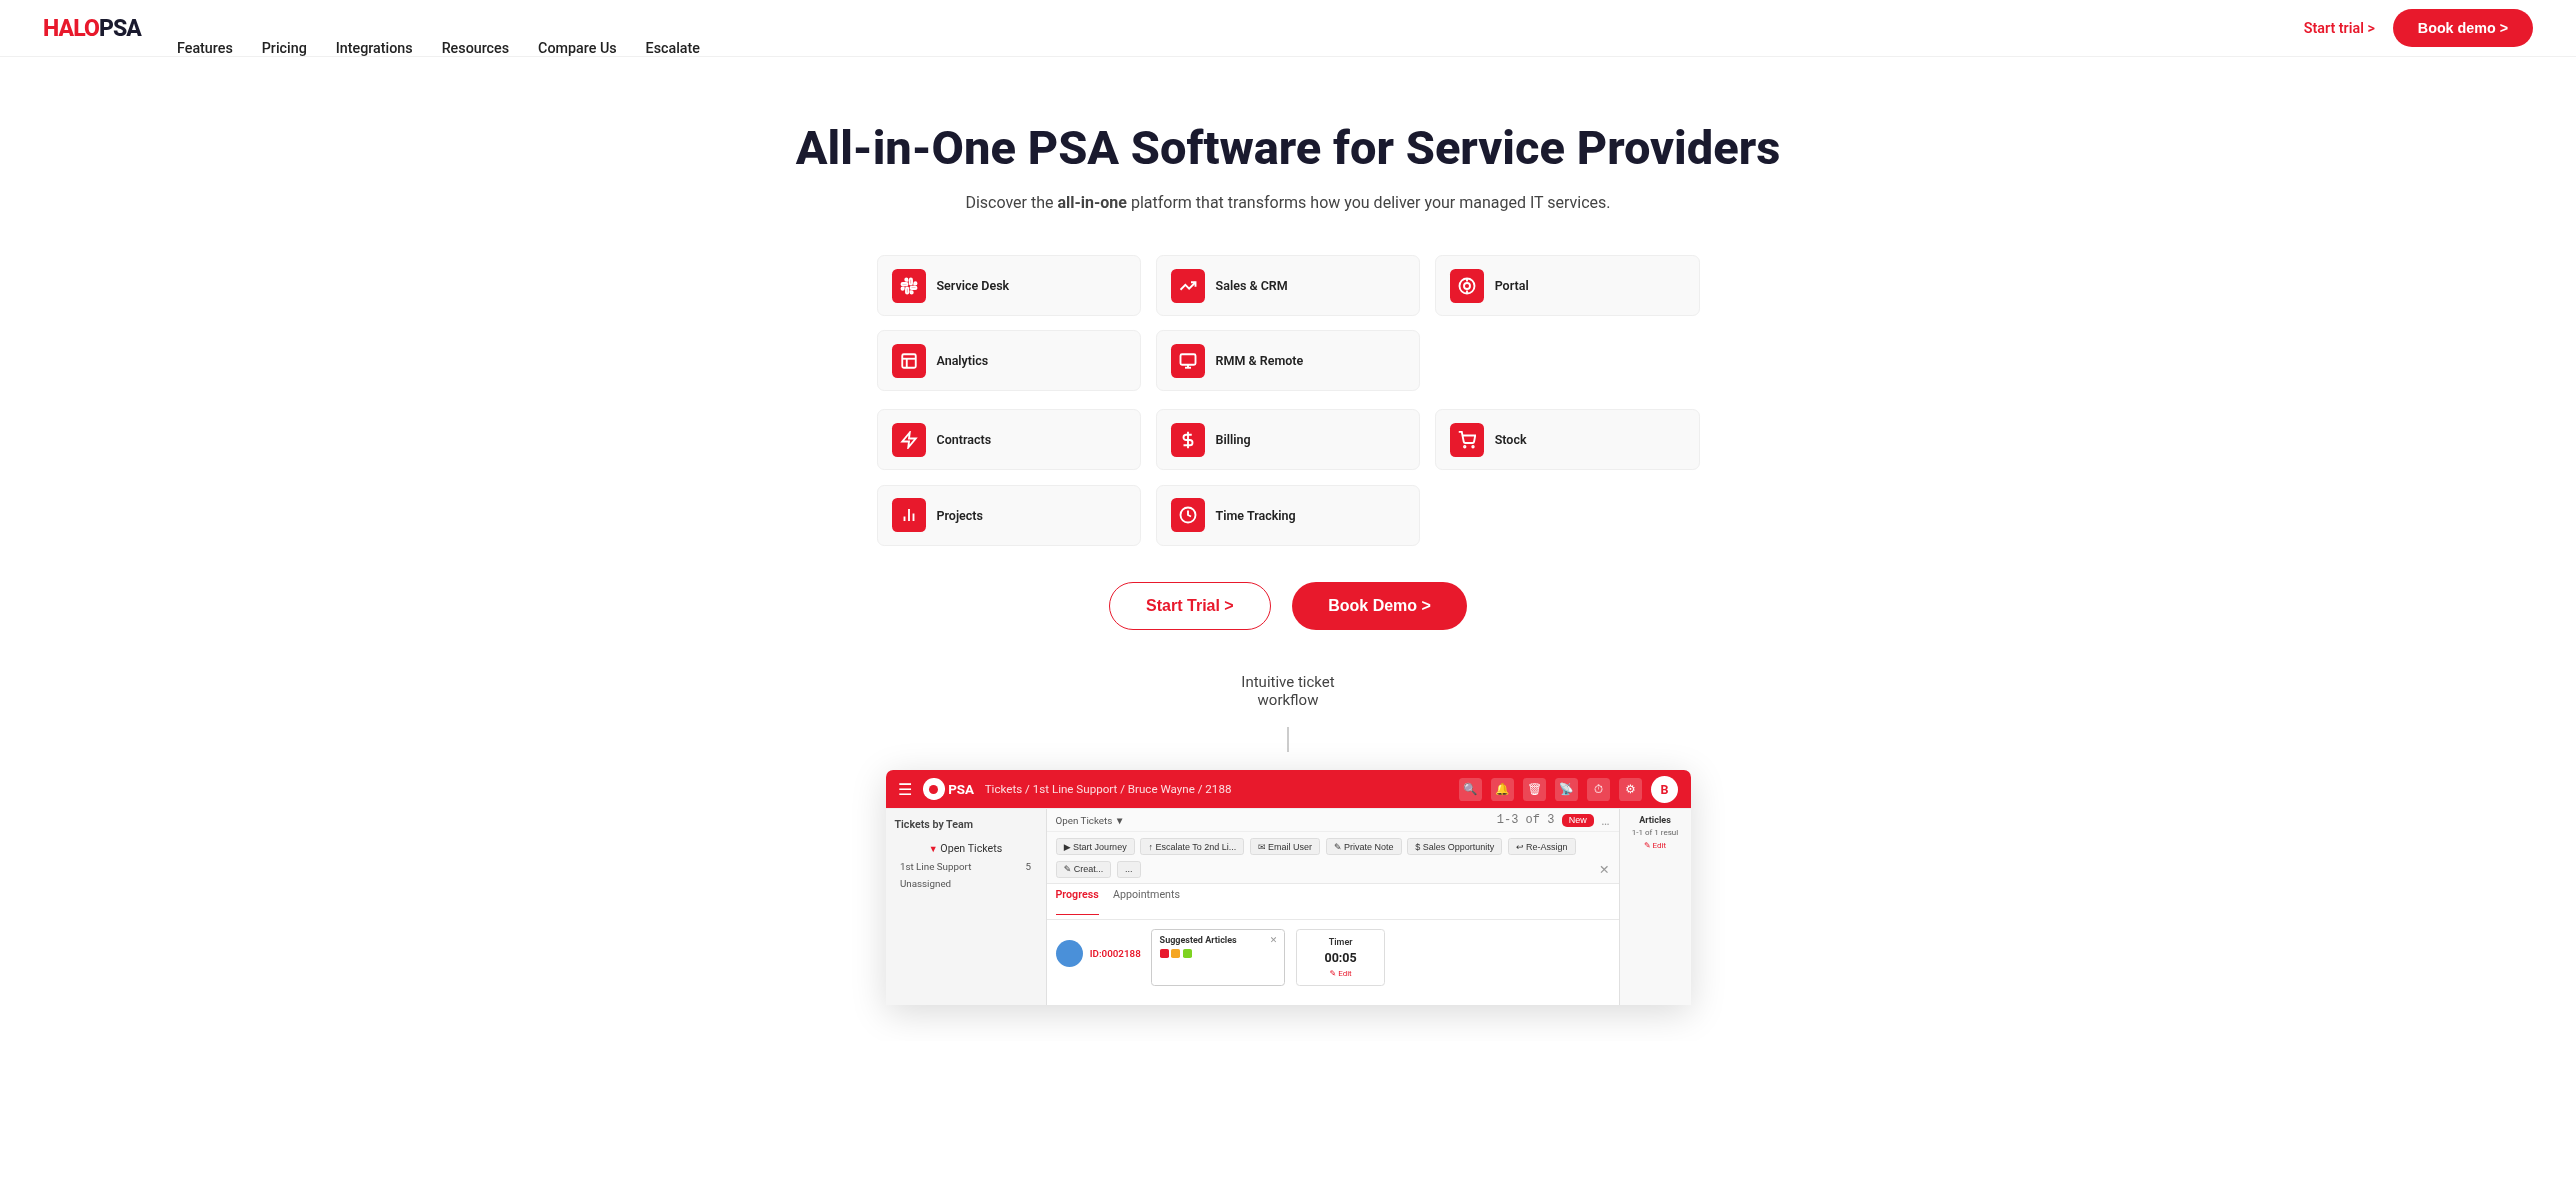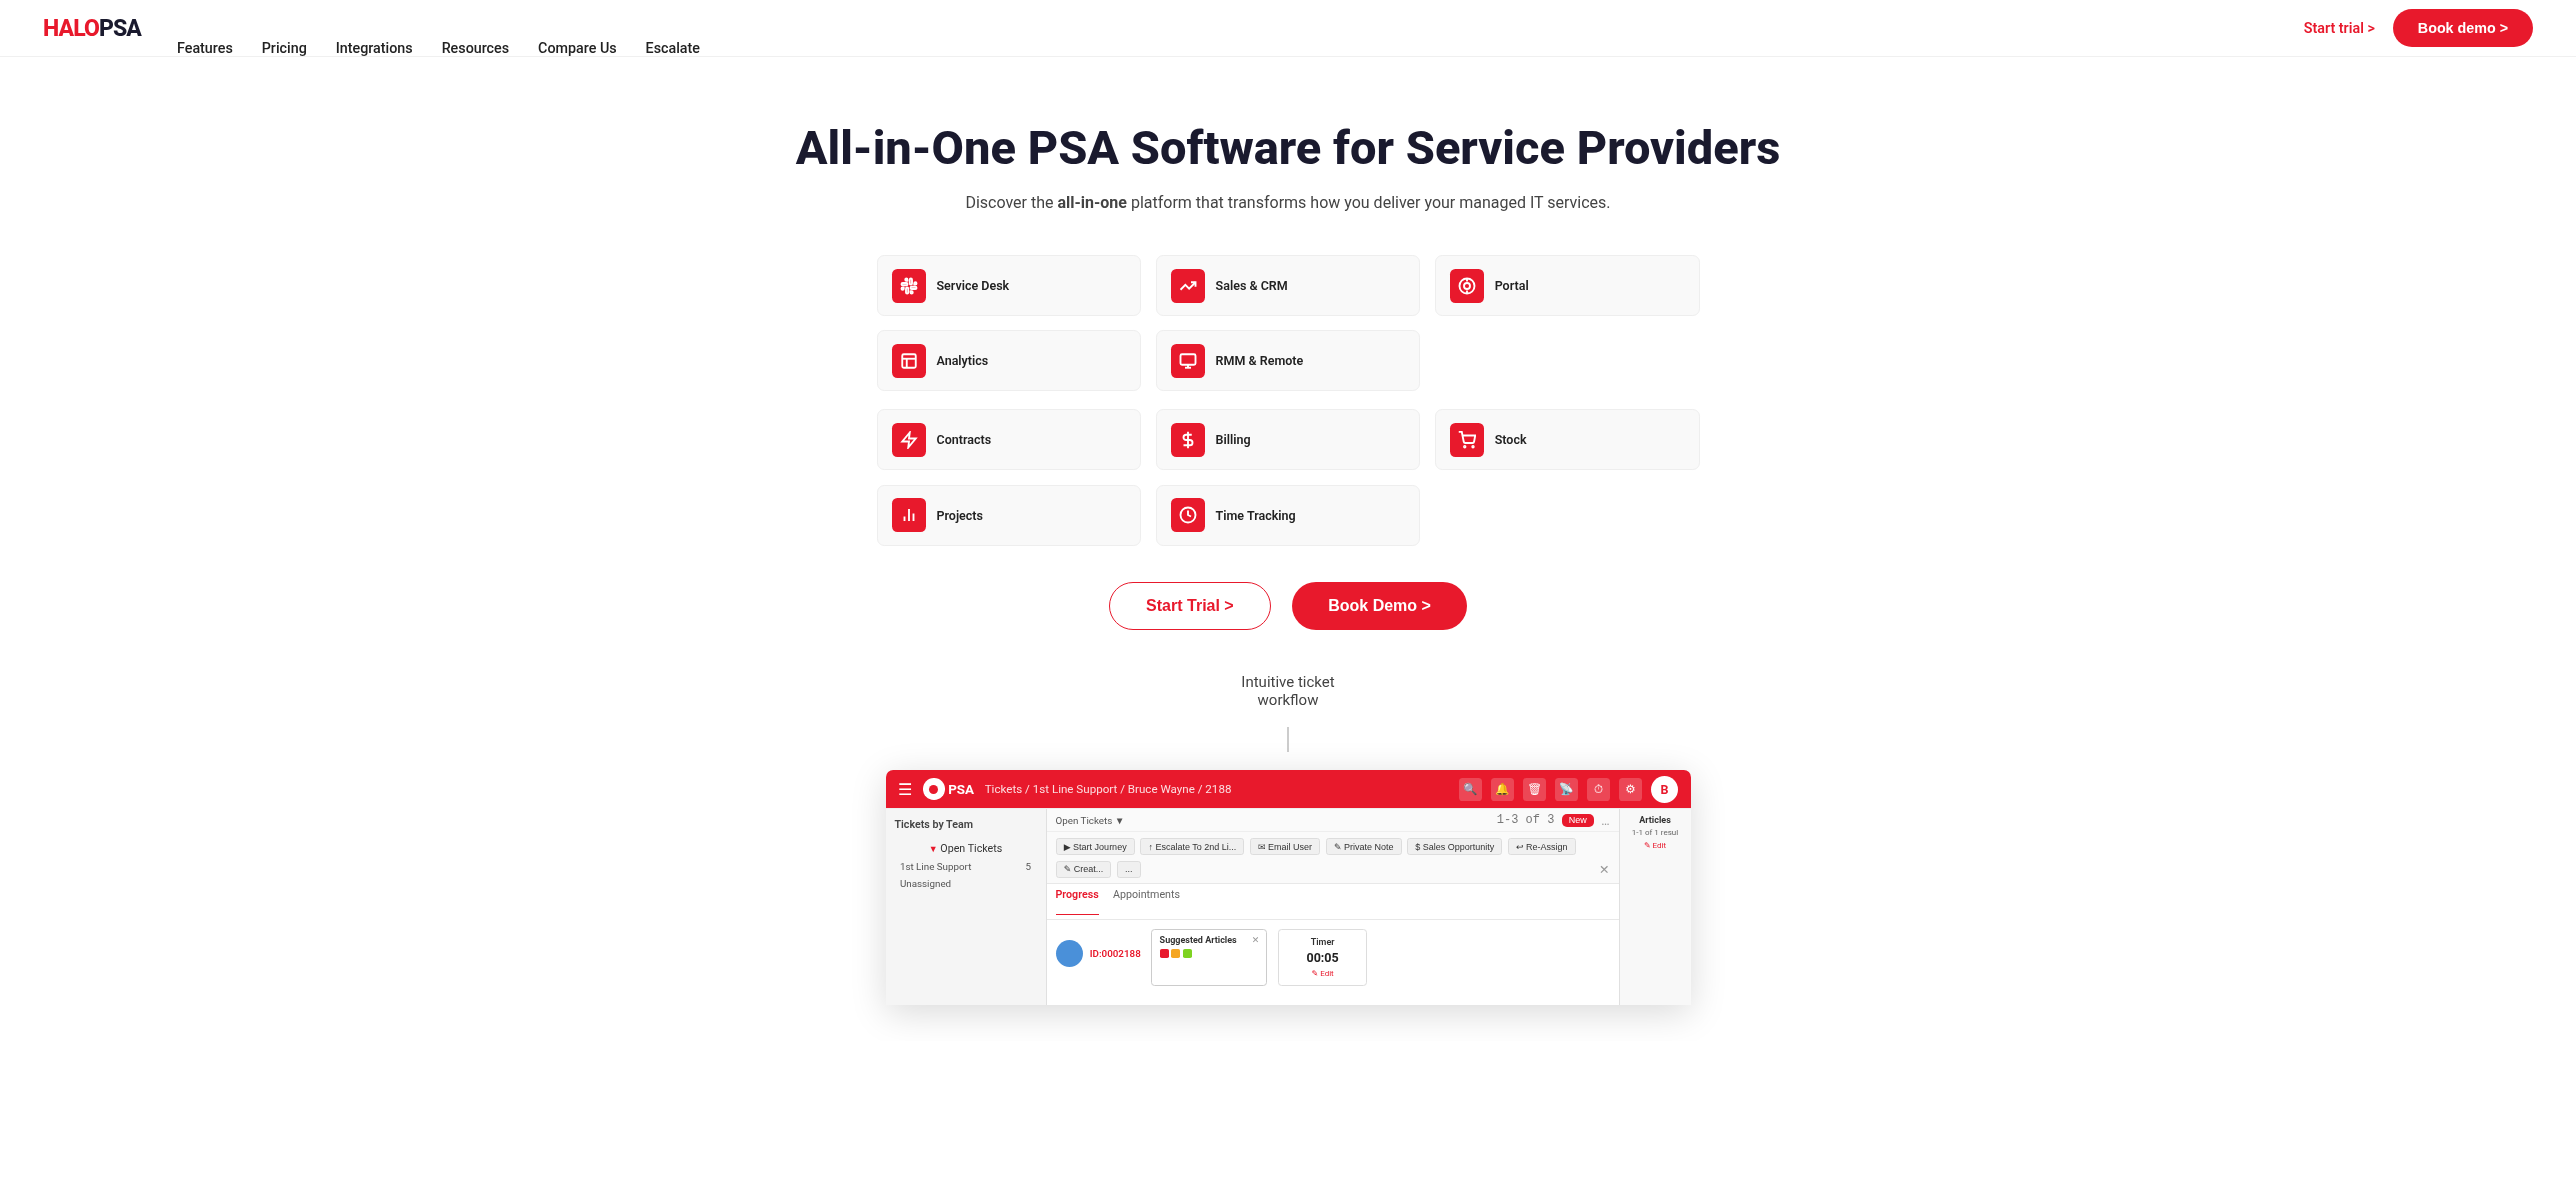--- a/index.html
+++ b/index.html
@@ -335,21 +335,21 @@
     .app-ticket-id {
       font-size: 9.8px;
       font-weight: 600;
       color: #e8192c;
     }
     .app-suggested {
       background: #fff;
       border: 0.9px solid #ccc;
       border-radius: 3.6px;
       padding: 5.4px 7.2px;
-      width: 116px;
+      width: 134px;
     }
     .app-suggested-header {
       display: flex;
       justify-content: space-between;
       align-items: center;
       margin-bottom: 3.6px;
     }
     .app-suggested-title { font-size: 9px; font-weight: 700; color: #333; }
     .app-color-dots { display: flex; gap: 2.7px; }
     .app-dot { width: 9px; height: 9px; border-radius: 1.8px; }

